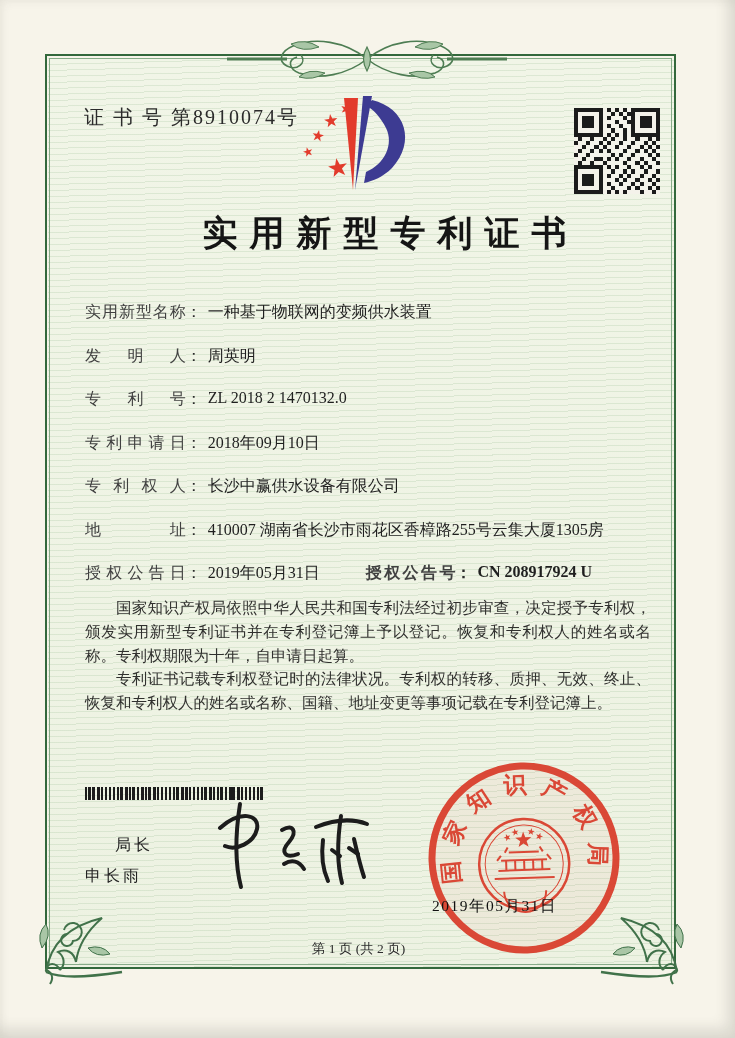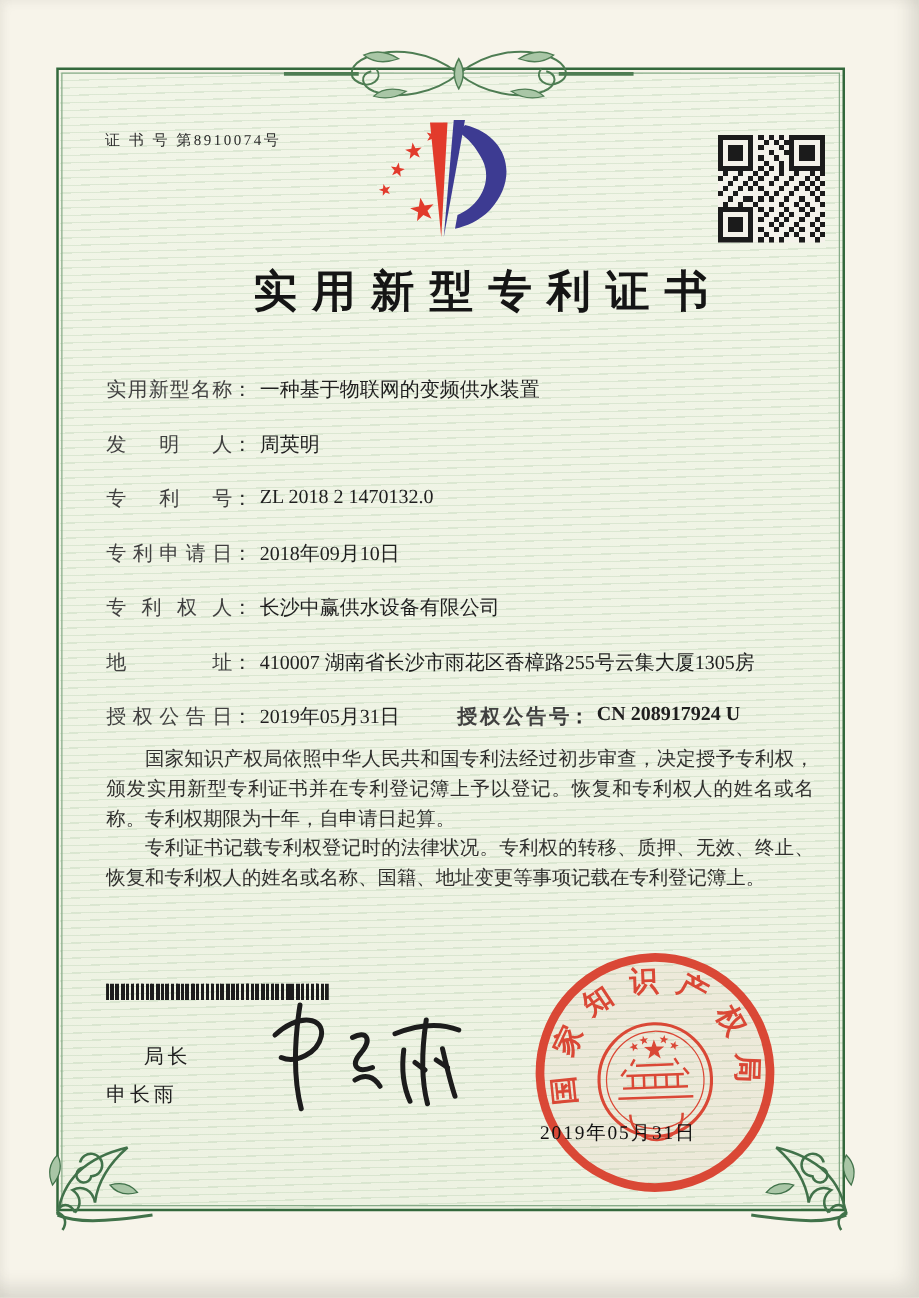--- a/index.html
+++ b/index.html
@@ -15,21 +15,21 @@
     position:absolute;left:48px;top:58px;width:627px;height:910px;
     background:
       repeating-linear-gradient(178.5deg, rgba(135,178,130,.20) 0 1px, rgba(255,255,255,0) 1px 6px),
       linear-gradient(#f1f5e7,#edf2e2);
   }
   
   .frame{position:absolute;left:45px;top:54px;width:627px;height:911px;
     border:2.5px solid #33683c;pointer-events:none;}
   .frame::after{content:"";position:absolute;inset:2px;border:1px solid #86ab88;}
   .abs{position:absolute;}
-  .cert-no{left:84px;top:104px;font-size:12px;letter-spacing:2px;color:#2b2b2b;}
+  .cert-no{left:84px;top:104px;font-size:20px;letter-spacing:2px;color:#2b2b2b;}
   .title{left:45px;top:210px;width:627px;text-align:center;font-size:35px;font-weight:bold;
     letter-spacing:12px;text-indent:12px;color:#151515;padding-left:26px;}
   .fields{left:85px;top:302px;width:570px;font-size:16px;}
   .frow{height:43.5px;display:flex;align-items:flex-start;white-space:nowrap;}
   .flabel{display:inline-block;width:6.3em;text-align:justify;text-align-last:justify;color:#404040;}
   .fcolon{display:inline-block;margin-right:6px;color:#2a2a2a;}
   .fvalue{color:#1f1f1f;text-align:right;}
   .grant-group2{margin-left:46px;display:inline-flex;font-weight:bold;}
   .grant-group2 .flabel{width:5.6em;}
   .paras{left:85px;top:596px;width:566px;font-size:15.5px;line-height:23.8px;color:#30302e;text-align:justify;}
@@ -216,14 +216,15 @@
       <path d="M-15,-12 h30 M-19,-12 l3,-5 M19,-12 l-3,-5"></path>
       <path d="M-23,-4 h46 M-27,-4 l4,-5 M27,-4 l-4,-5"></path>
       <path d="M-26,6 h52"></path>
       <path d="M-18,-4 v10 M-9,-4 v10 M0,-4 v10 M9,-4 v10 M18,-4 v10"></path>
       <path d="M-30,14 h60"></path>
       <path d="M-21,27 a21,21 0 0 0 42,0"></path>
     </g>
   </svg>
   <div class="abs seal-date">2019年05月31日</div>
 
+  <div class="abs page-info">第 1 页 (共 2 页)</div>
 
 </div>
 
 </body></html>

